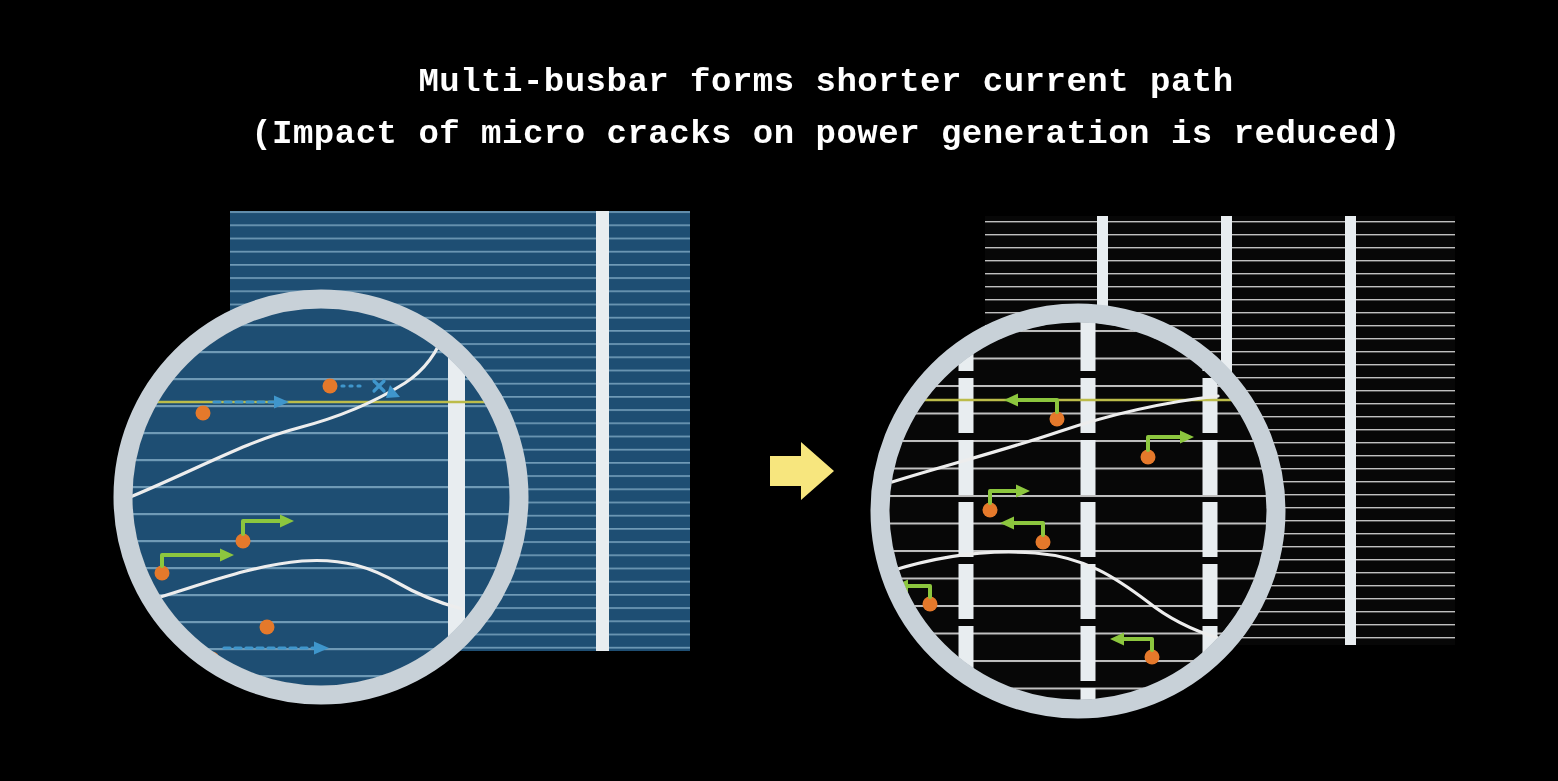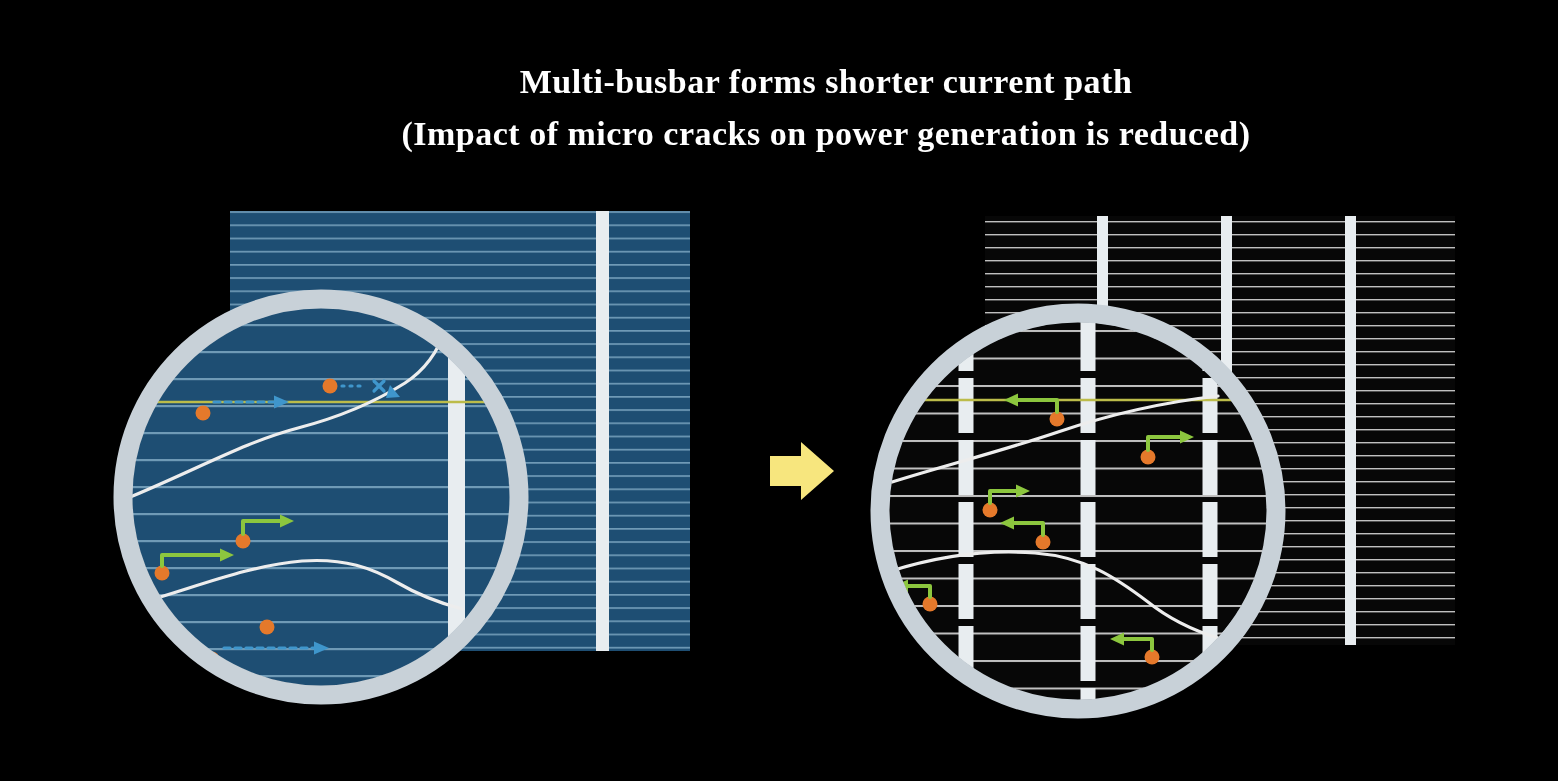--- a/index.html
+++ b/index.html
@@ -2,21 +2,21 @@
 <html style="--background: #000000; --title-text: #ffffff; --left-cell: #1e4e73; --left-finger: #6f9ab6; --right-cell: #070707; --right-finger: #c0c0c0; --busbar: #e8edf0; --magnifier-ring: #c8d1d8; --transition-arrow: #f7e67e; --electron-dot: #e5792b; --path-green: #8cc63e; --path-blue: #3f96cc; --crack: #ededed; --ribbon-line: #bcbc4a;"><head>
 <meta charset="utf-8">
 <style>
   html,body{margin:0;padding:0;}
   body{background:var(--background,#000);}
   .stage{
     position:relative;
     width:1558px;height:781px;
     background:var(--background,#000);
     overflow:hidden;
-    font-family:Liberation Serif, serif;
+    font-family:Liberation Mono, monospace;
   }
   .title{
     position:absolute;top:56px;left:0;width:100%;
     text-align:center;
     transform:translateX(47px);
     color:var(--title-text,#fff);
     font-weight:bold;
     font-size:34px;
     line-height:52px;
     letter-spacing:0.5px;

